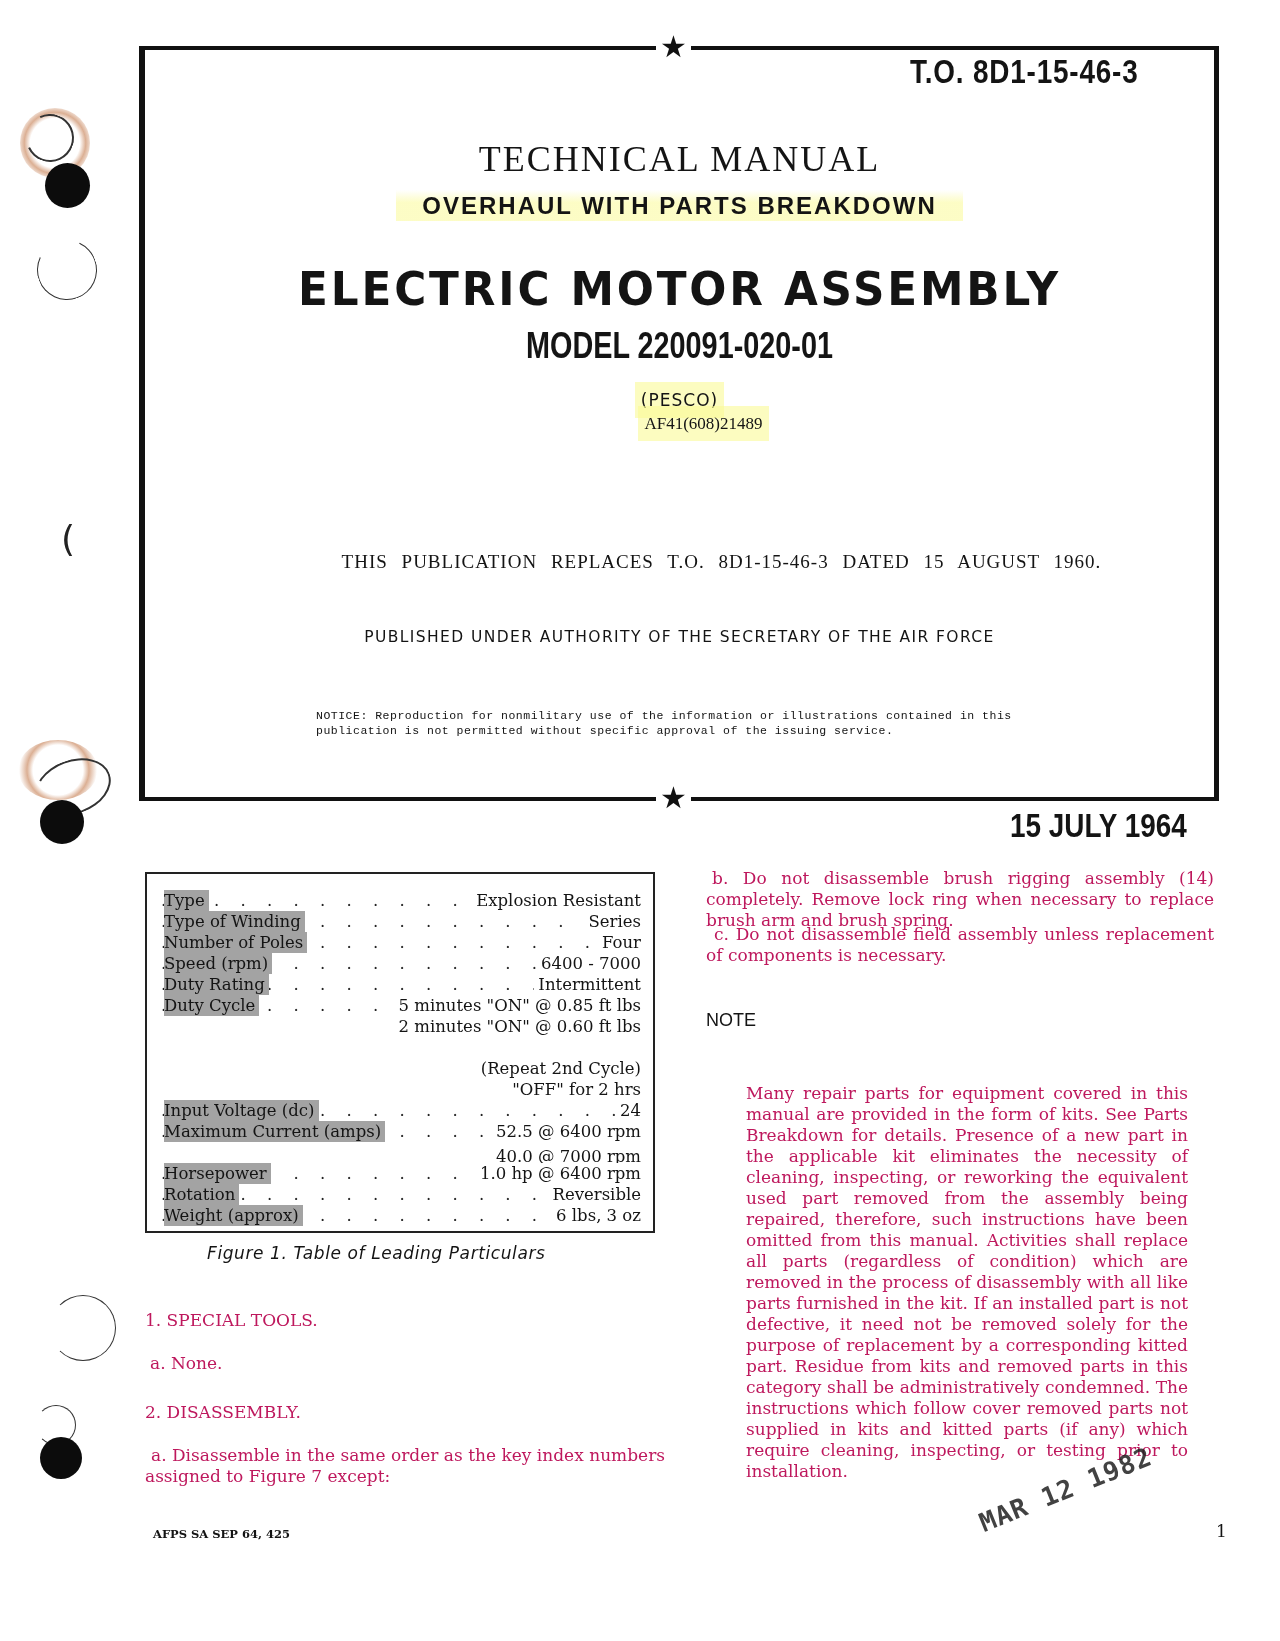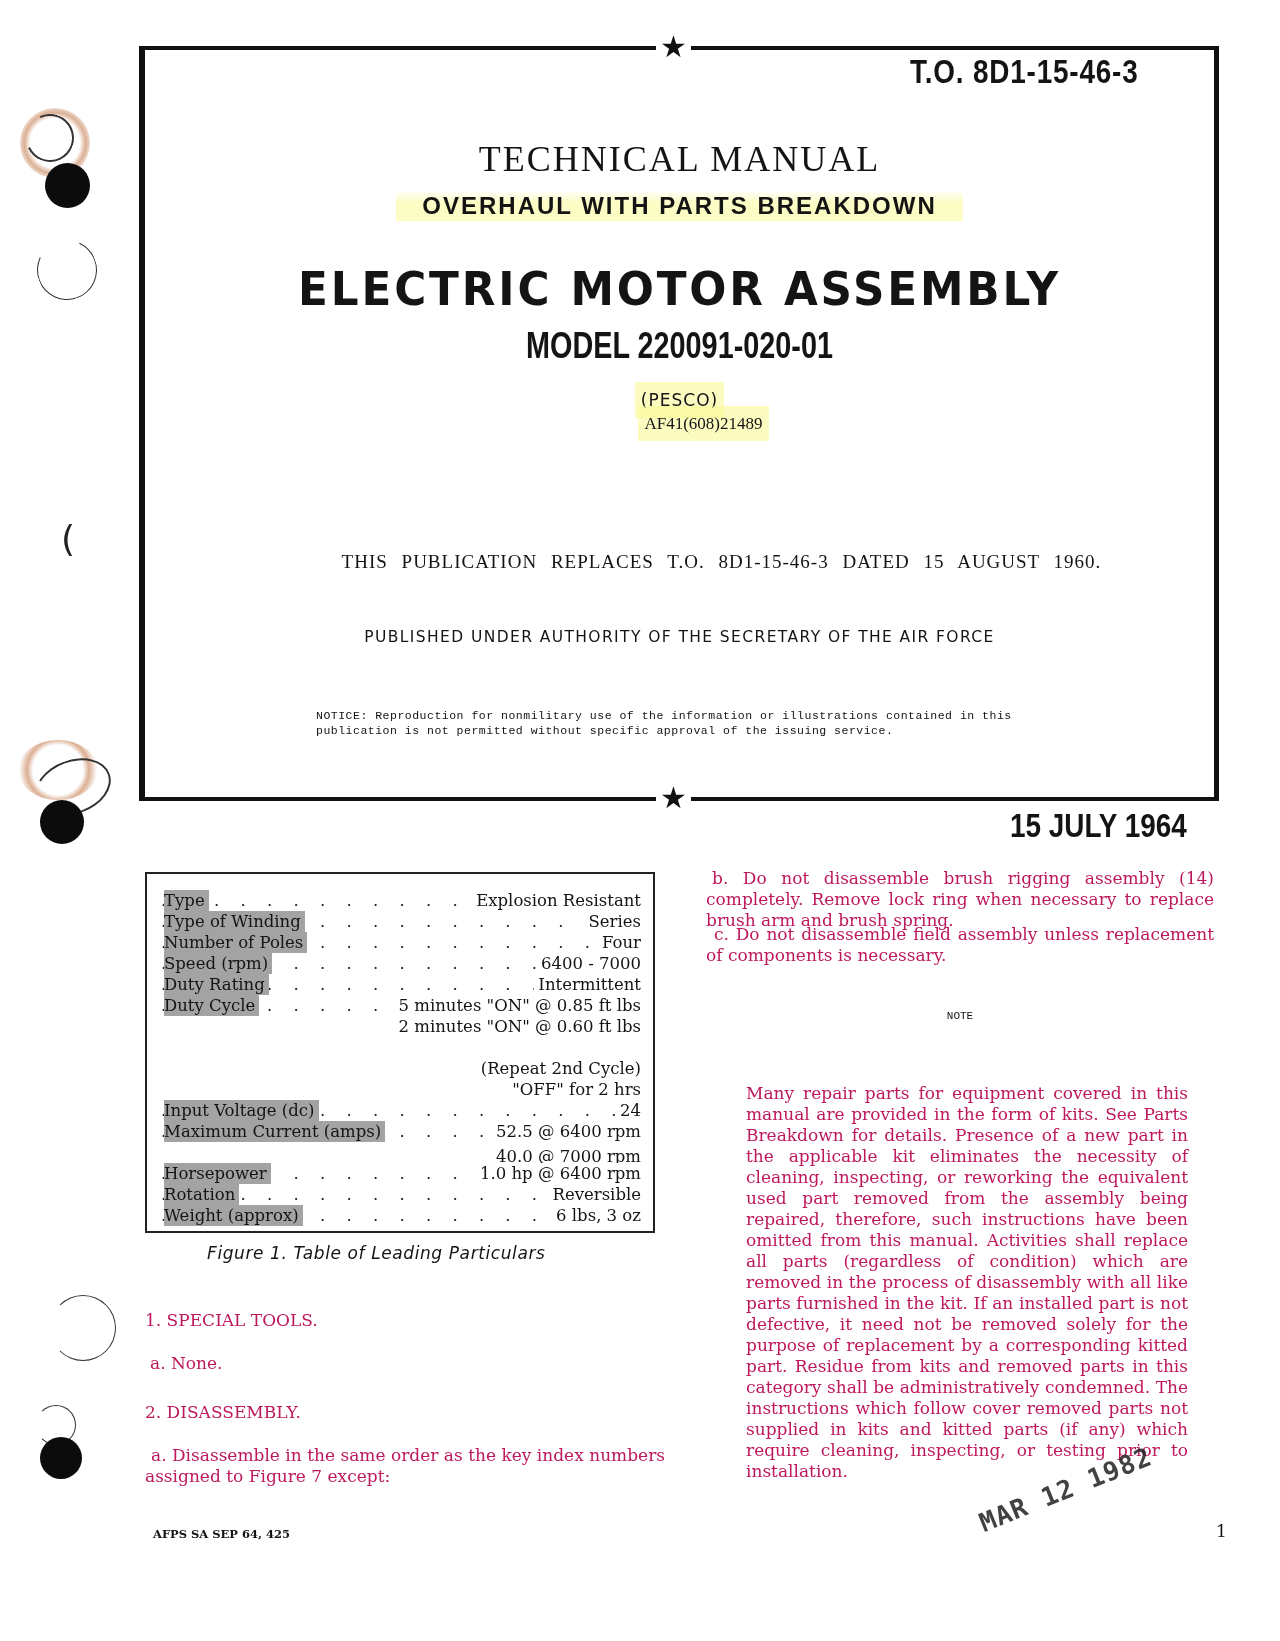--- a/index.html
+++ b/index.html
@@ -25,21 +25,21 @@
   .notice { left: 316px; top: 708px; width: 760px; font-family: Liberation Mono, monospace; font-size: 11.5px; line-height: 15px; letter-spacing: 0.5px; }
   .pub-date { left: 1010px; top: 806px; font-family: "Liberation Sans", sans-serif; font-weight: bold; font-size: 34px; transform: scaleX(0.82); transform-origin: left top; white-space: nowrap; }
   .lp-box { position: absolute; left: 145px; top: 872px; width: 510px; height: 361px; border: 2px solid #222; box-sizing: border-box; }
   .lp-row { position: absolute; left: 14px; right: 12px; height: 21px; font-family: "DejaVu Serif", serif; font-size: 16.5px; line-height: 21px; white-space: nowrap; }
   .lp-label { position: absolute; left: 3px; top: 0; background: #a3a3a3; padding-right: 4px; }
   .lp-dots { position: absolute; left: 0; right: 0; top: 0; overflow: hidden; color: #222; letter-spacing: 8px; }
   .lp-value { position: absolute; right: 0; top: 0; background: #fff; padding-left: 4px; }
   .fig-caption { left: 207px; top: 1243px; font-family: "DejaVu Sans", sans-serif; font-style: italic; font-size: 17px; letter-spacing: 0.6px; }
   .body-text { font-family: "DejaVu Serif", serif; font-size: 17px; line-height: 21px; color: #be185d; }
   .col-right { left: 706px; width: 508px; text-align: justify; }
-  .note-head { left: 706px; width: 508px; text-align: center; top: 1010px; font-family: Liberation Mono, monospace; font-size: 11px; }
+  .note-head { left: 706px; width: 508px; text-align: left; top: 1010px; font-family: Liberation Sans, sans-serif; font-size: 18px; }
   .note-body { left: 746px; top: 1042px; width: 442px; text-align: justify; text-align-last: left; margin-top: 41px; }
   .footer-code { left: 153px; top: 1527px; font-family: "DejaVu Serif", serif; font-weight: bold; font-size: 11.5px; }
   .page-num { left: 1216px; top: 1521px; font-family: "DejaVu Serif", serif; font-size: 17px; }
   .stamp { left: 975px; top: 1510px; font-family: "DejaVu Sans Mono", monospace; font-weight: bold; font-size: 26px; color: #222; transform: rotate(-22deg); transform-origin: left top; letter-spacing: 1px; opacity: 0.85; }
   .hole { position: absolute; border-radius: 50%; background: #0c0c0c; }
   .ring { position: absolute; border-radius: 50%; border: 2px solid #333; border-right-color: transparent; }
   .rust { position: absolute; border-radius: 50%; background: radial-gradient(circle, rgba(190,100,50,0) 50%, rgba(190,110,60,0.55) 62%, rgba(190,110,60,0) 78%); }
   .left-mark { left: 61px; top: 518px; font-family: "DejaVu Sans", sans-serif; font-size: 36px; color: #222; }
 </style>
 </head>

